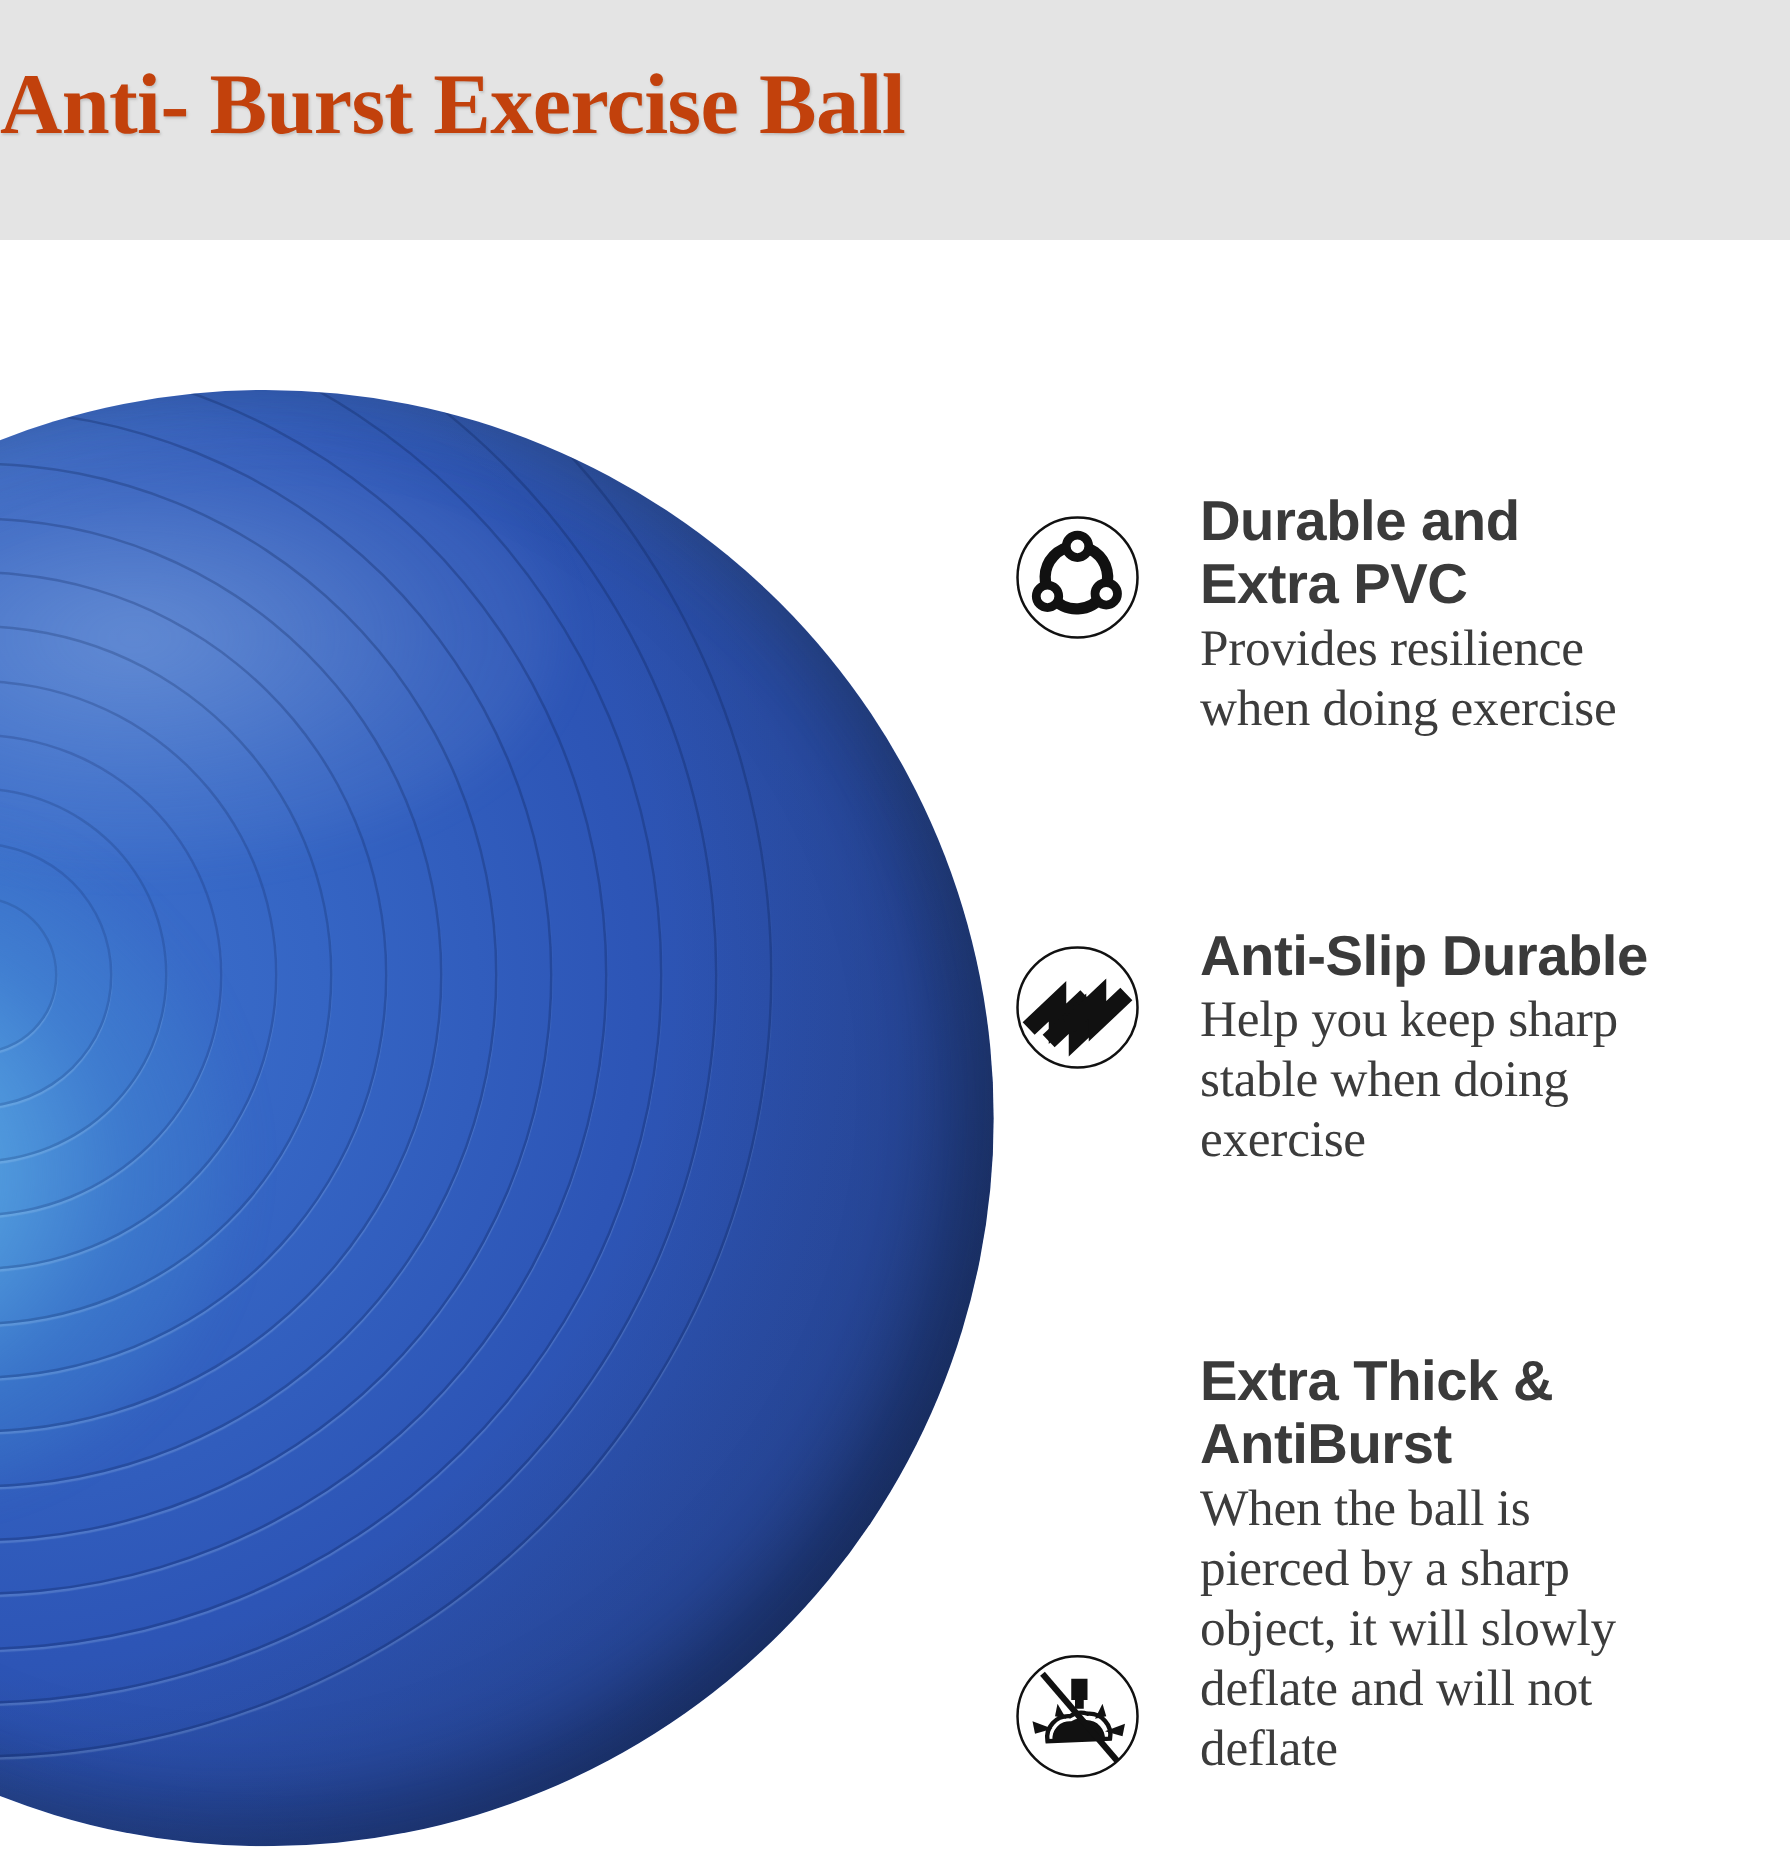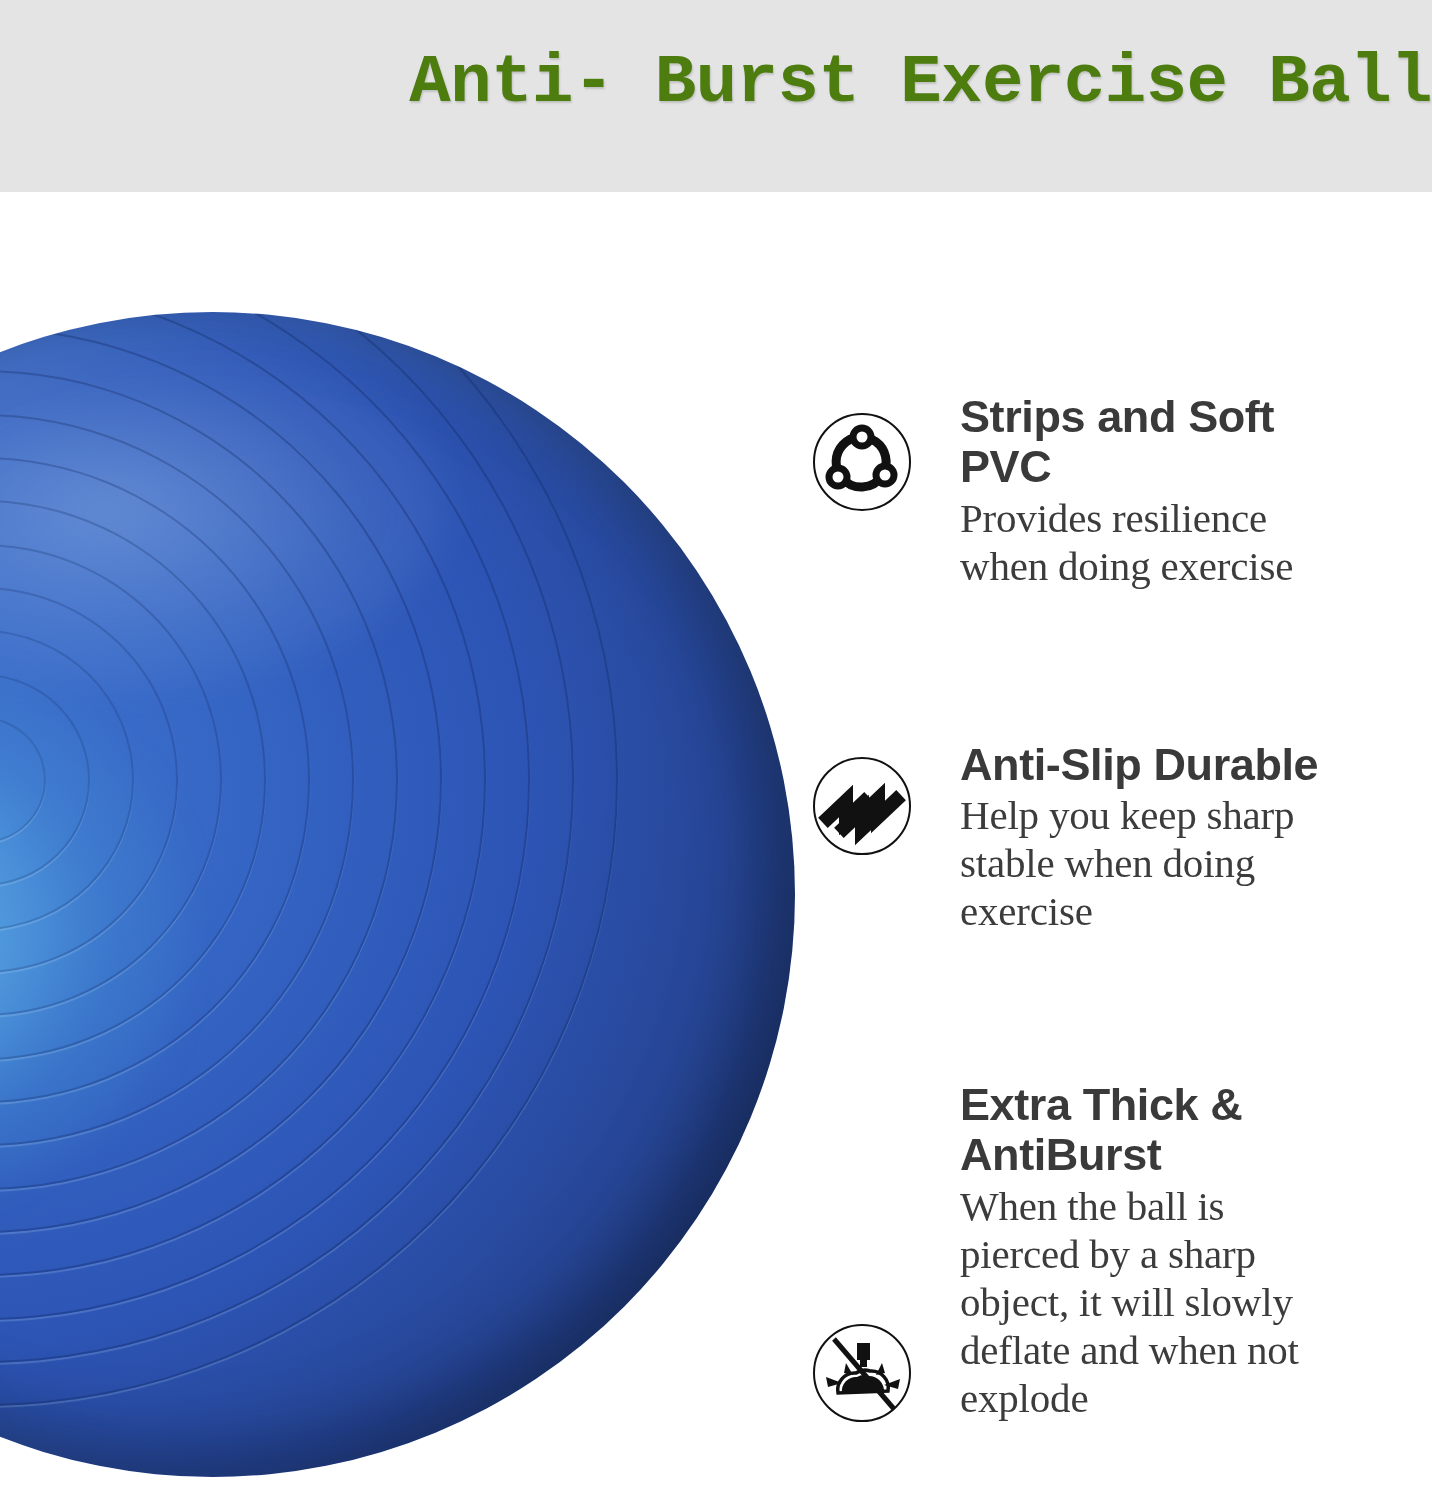--- a/index.html
+++ b/index.html
@@ -28,26 +28,26 @@
     top: 0;
     width: 1432px;
     height: 192px;
     background: #e4e4e4;
   }
   .header-title {
     position: absolute;
     left: 0;
     top: 44px;
     width: 1432px;
-    text-align: right;
-    font-family: Liberation Mono, monospace;
+    text-align: left;
+    font-family: Liberation Serif, serif;
     font-weight: bold;
     font-size: 69px;
     letter-spacing: -0.5px;
-    color: #4d7c0f;
+    color: #c2410c;
     text-shadow: 1px 2px 2px rgba(150,150,150,0.45);
     white-space: nowrap;
   }
 
   
   .photo-area {
     position: absolute;
     left: 0;
     top: 192px;
     width: 800px;
@@ -224,21 +224,21 @@
         <svg viewBox="0 0 100 100" width="100" height="100" aria-hidden="true">
           <circle cx="50" cy="50" r="48" fill="#ffffff" stroke="#111111" stroke-width="2"></circle>
           <path d="M30 66 A25 25 0 1 1 71 62" fill="none" stroke="#111111" stroke-width="9" stroke-linecap="round"></path>
           <path d="M30 66 A25 25 0 0 0 70 64" fill="none" stroke="#111111" stroke-width="9" stroke-linecap="round"></path>
           <circle cx="50" cy="25" r="9" fill="#ffffff" stroke="#111111" stroke-width="7"></circle>
           <circle cx="26" cy="65" r="9" fill="#ffffff" stroke="#111111" stroke-width="7"></circle>
           <circle cx="73" cy="63" r="9" fill="#ffffff" stroke="#111111" stroke-width="7"></circle>
         </svg>
       </div>
       <div class="feature-text">
-        <p class="feature-heading">Strips and Soft PVC</p>
+        <p class="feature-heading">Durable and Extra PVC</p>
         <p class="feature-body">Provides resilience when doing exercise</p>
       </div>
     </div>
 
     <div class="feature feature-2">
       <div class="feature-icon">
         <svg viewBox="0 0 100 100" width="100" height="100" aria-hidden="true">
           <circle cx="50" cy="50" r="48" fill="#ffffff" stroke="#111111" stroke-width="2"></circle>
           <path d="M16 62 L34 45 L34 63 L52 46" fill="none" stroke="#111111" stroke-width="14" stroke-linecap="square" stroke-linejoin="miter"></path>
           <path d="M32 72 L50 55 L50 73 L68 56" fill="none" stroke="#111111" stroke-width="14" stroke-linecap="square" stroke-linejoin="miter"></path>
@@ -265,18 +265,18 @@
           <path d="M34 40 L41 52 L32 50 Z" fill="#111111"></path>
           <path d="M70 40 L64 52 L73 50 Z" fill="#111111"></path>
           <path d="M14 54 L30 60 L16 64 Z" fill="#111111"></path>
           <path d="M88 56 L72 62 L86 66 Z" fill="#111111"></path>
 
           <line x1="22" y1="16" x2="82" y2="86" stroke="#111111" stroke-width="5"></line>
         </svg>
       </div>
       <div class="feature-text">
         <p class="feature-heading">Extra Thick &amp; AntiBurst</p>
-        <p class="feature-body">When the ball is pierced by a sharp object, it will slowly deflate and when not explode</p>
+        <p class="feature-body">When the ball is pierced by a sharp object, it will slowly deflate and will not deflate</p>
       </div>
     </div>
 
   </div>
 </div>
 
 </body></html>

